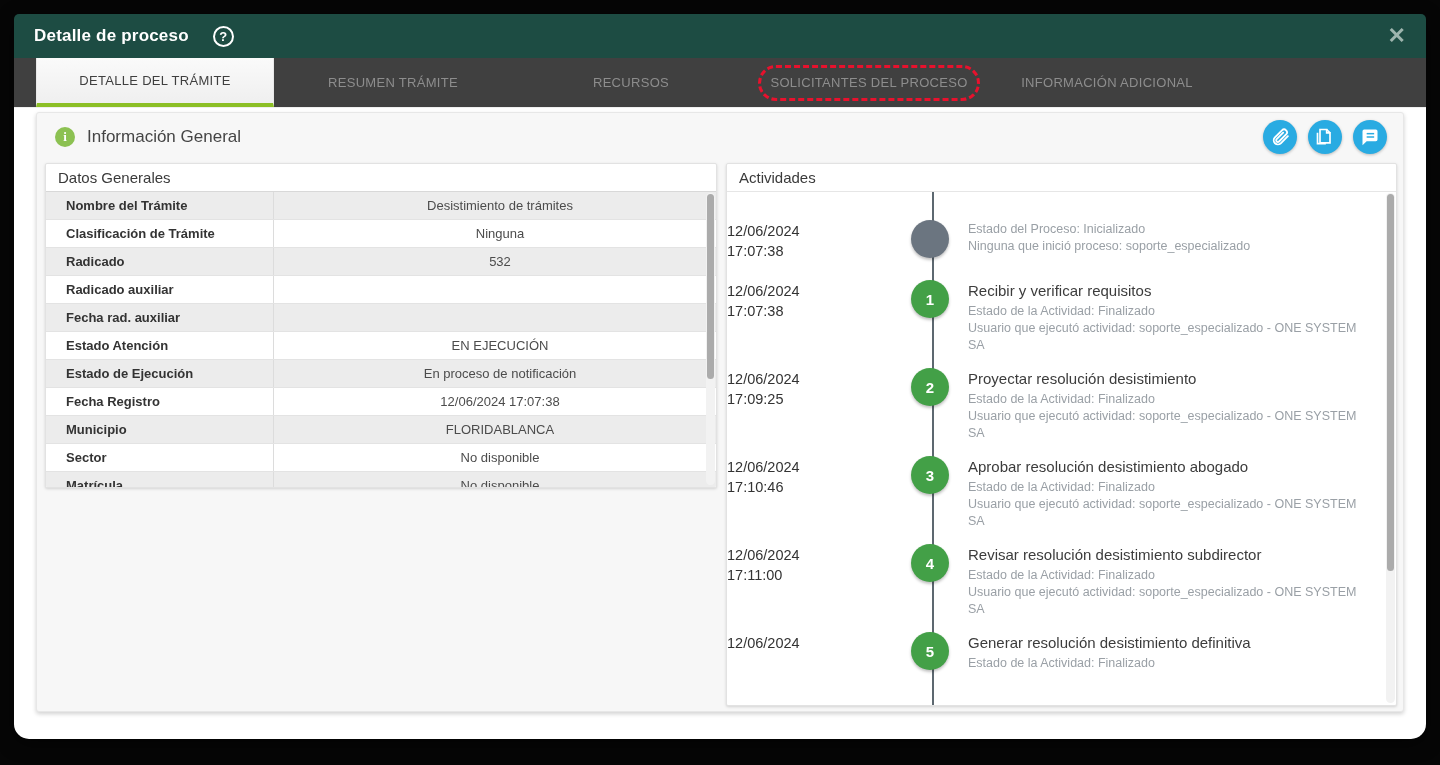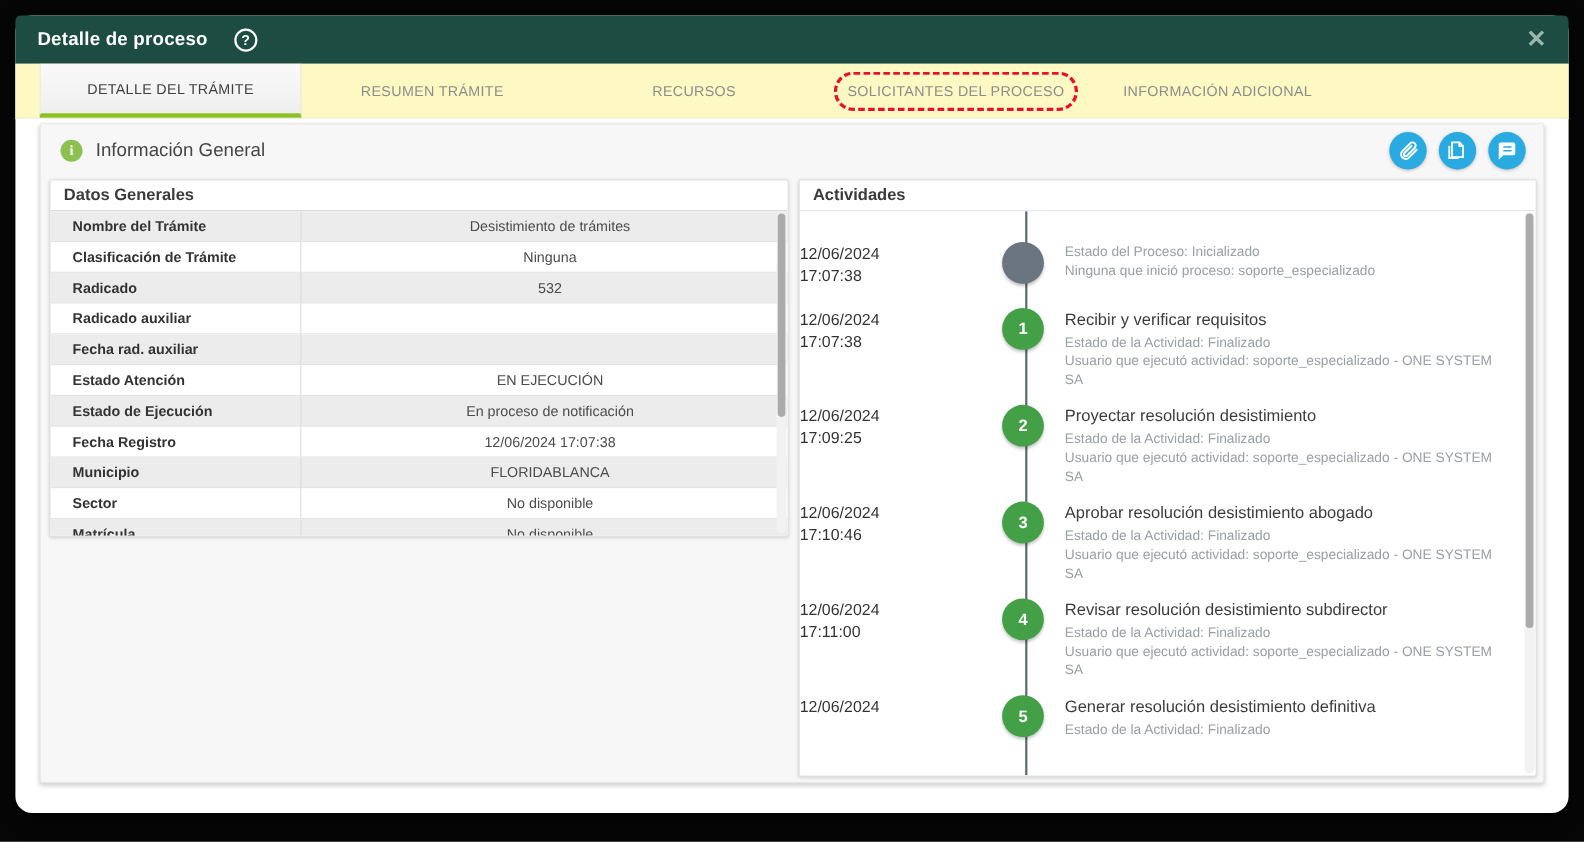--- a/index.html
+++ b/index.html
@@ -13,21 +13,21 @@
   .hdr { height:44px; background:#1d4c43; border-radius:5px 5px 0 0;
          display:flex; align-items:center; padding:0 20px; }
   .hdr-title { color:#fff; font-size:17px; font-weight:bold; letter-spacing:.2px; }
   .help-ic { width:21px; height:21px; border:2px solid #fff; border-radius:50%;
              color:#fff; font-size:13px; font-weight:bold; display:flex;
              align-items:center; justify-content:center; margin-left:24px; cursor:pointer; }
   .close-ic { margin-left:auto; color:#9eb5ae; font-size:22px; font-weight:bold;
               line-height:1; cursor:pointer; }
 
   
-  .tabbar { height:50px; display:flex; padding-left:22px; background:#fef9c3;
+  .tabbar { height:50px; display:flex; padding-left:22px; background:#404040;
             border-bottom:1px solid #efefef; }
   .tab { width:238px; display:flex; align-items:center; justify-content:center;
          font-size:13px; color:#8d8d8d; letter-spacing:.3px; position:relative;
          cursor:pointer; }
   .tab.active { background:linear-gradient(#fafafa,#efefef); color:#3f3f3f;
                 border-left:1px solid #e9e9e9; border-right:1px solid #e9e9e9;
                 border-bottom:4px solid #8cbf26; }
   .annot { position:absolute; top:7px; left:50%; transform:translateX(-50%);
            width:222px; height:36px; border:3px dashed #e8112d; border-radius:18px;
            pointer-events:none; }
@@ -42,21 +42,21 @@
              display:flex; align-items:center; justify-content:center; margin-right:12px; }
   .sec-title { font-size:17px; color:#454545; }
   .tools { margin-left:auto; display:flex; gap:11px; }
   .tool-btn { width:34px; height:34px; border-radius:50%; background:#29abe2;
               display:flex; align-items:center; justify-content:center; cursor:pointer;
               box-shadow:0 1px 3px rgba(0,0,0,.25); }
 
   .card { position:absolute; background:#fff; border:1px solid #e2e2e2; border-radius:2px;
           box-shadow:0 1px 3px rgba(0,0,0,.15); overflow:hidden; }
   .card-hdr { height:27px; display:flex; align-items:center; padding:0 12px;
-              font-size:15px; font-weight:bold; color:#3a3a3a; }
+              font-size:15px; font-weight:normal; color:#3a3a3a; }
 
   
   .card-left { left:8px; top:50px; width:672px; height:325px; }
   .tbl { position:absolute; left:0; right:0; top:27px; bottom:0;
          border-top:1px solid #d8d8d8; overflow:hidden; }
   .trow { display:flex; height:28px; align-items:center; border-bottom:1px solid #e3e3e3;
           font-size:13px; background:#fff; }
   .trow:nth-child(odd) { background:#ececec; }
   .tlabel { width:228px; padding-left:20px; font-weight:bold; color:#333;
             border-right:1px solid #dcdcdc; height:100%; display:flex; align-items:center; }

